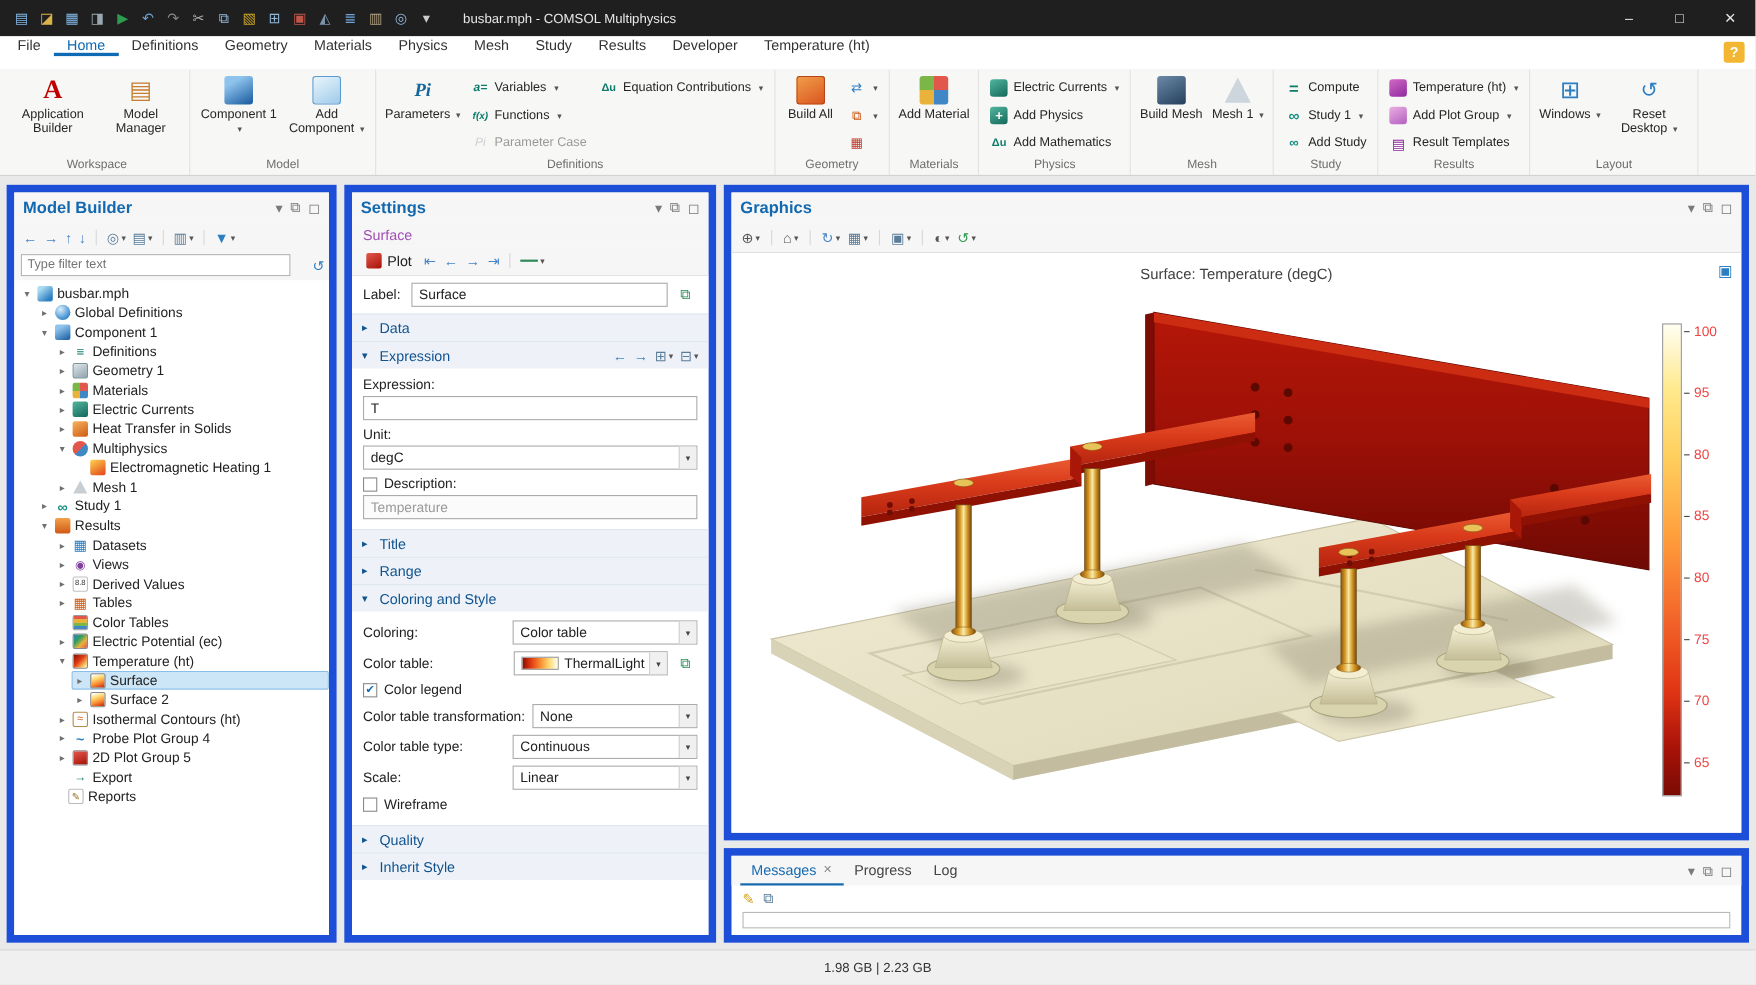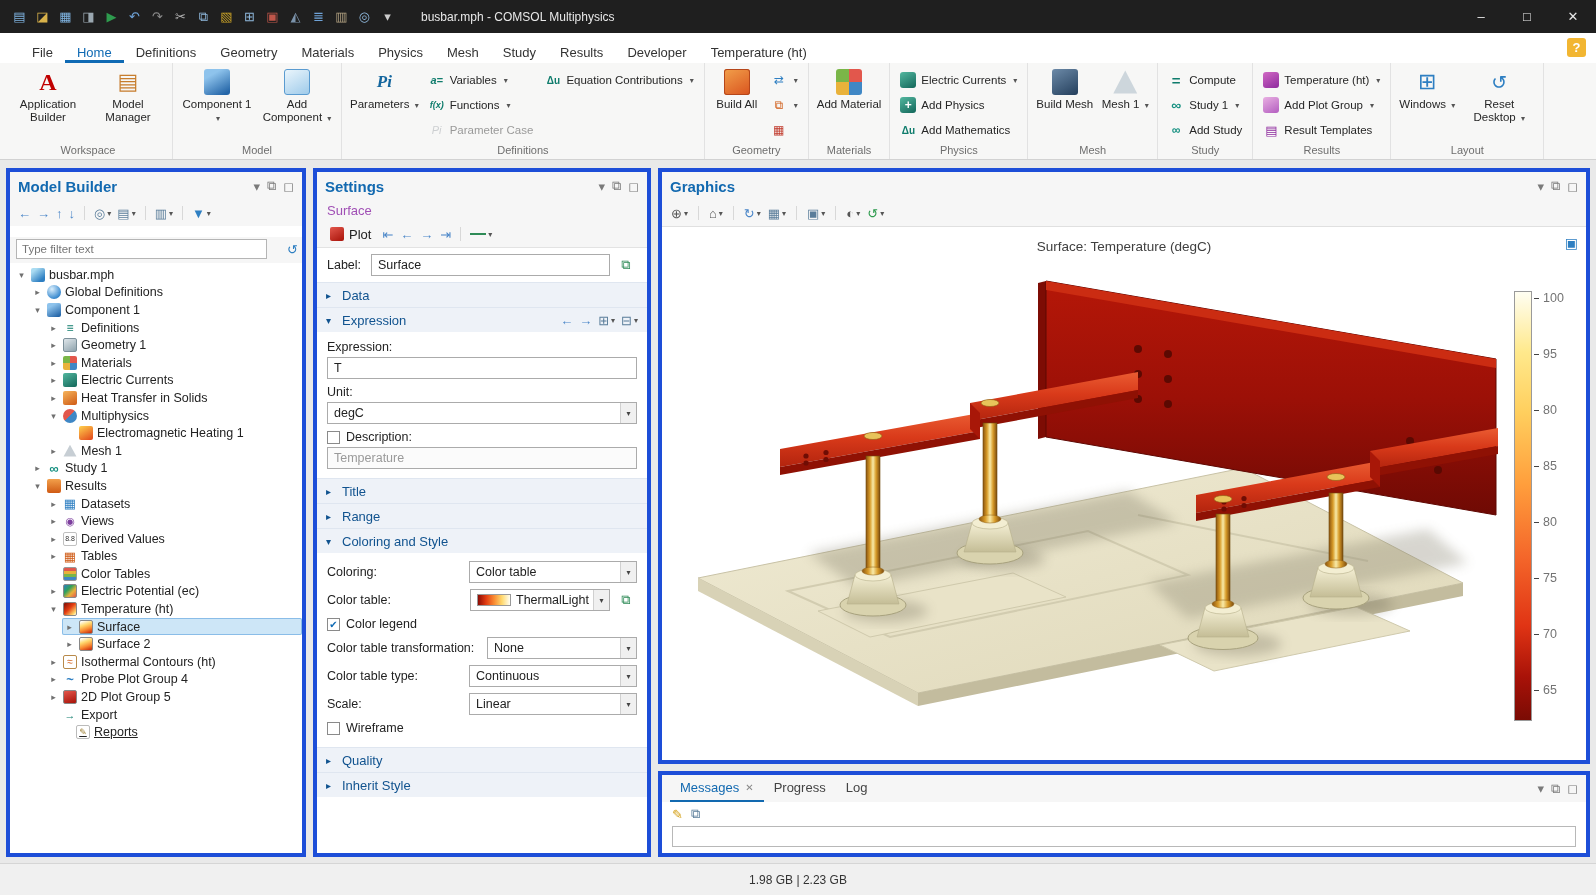--- a/index.html
+++ b/index.html
@@ -11,21 +11,21 @@
   .titlebar{height:33px;background:#1f1f1f;display:flex;align-items:center;flex:none;}
   .qat{display:flex;align-items:center;padding-left:8px;}
   .qat .qi{width:23px;height:23px;display:inline-flex;align-items:center;justify-content:center;
     font-size:13px;color:#cfe6f7;cursor:default;}
   .title-text{margin-left:22px;font-size:12px;color:#e8e8e8;white-space:nowrap;}
   .win-controls{margin-left:auto;display:flex;height:33px;}
   .win-btn{width:46px;height:33px;display:flex;align-items:center;justify-content:center;
     font-size:13px;color:#e8e8e8;}
 
   
-  .menubar{height:30px;background:#ffffff;display:flex;align-items:flex-end;padding-left:20px;
+  .menubar{height:30px;background:#ffffff;display:flex;align-items:flex-start;padding-left:4px;
     position:relative;flex:none;}
   #menutabs{display:flex;align-items:stretch;}
   .mtab{padding:0 12px;font-size:13px;color:#333;display:flex;align-items:center;border-bottom:3px solid transparent;}
   .mtab.active{color:#0f6ab4;border-bottom-color:#0f6ab4;}
   .help-btn{position:absolute;right:10px;top:5px;width:19px;height:19px;background:#f2b632;color:#fff;
     font-weight:bold;border-radius:3px;display:flex;align-items:center;justify-content:center;font-size:13px;}
 
   
   .ribbon{height:97px;background:#f7f7f6;border-bottom:1px solid #d2d2d2;display:flex;
     align-items:stretch;padding-left:4px;flex:none;overflow:hidden;}
@@ -69,36 +69,36 @@
   .ric-study::before{content:"∞";font-weight:bold;font-size:14px;color:#159080;}
   .ric-add-study::before{content:"∞";font-weight:bold;font-size:12px;color:#159080;}
   .ric-plot-group{background:linear-gradient(150deg,#d16ac4,#8e2a9e);border-radius:3px;}
   .ric-add-plot-group{background:linear-gradient(150deg,#e9b0e2,#b35ec0);border-radius:3px;}
   .ric-result-templates::before{content:"▤";font-size:13px;color:#8e2a9e;}
   .ric-windows::before{content:"⊞";font-size:22px;color:#2e7fc2;}
   .ric-reset-desktop::before{content:"↺";font-size:19px;color:#2e7fc2;}
 
   
   .workspace{flex:1;display:flex;padding:8px 6px 6px;gap:7px;background:#e9e9e9;min-height:0;}
-  .panel{background:#fff;border:4px solid #1d4ed8;display:flex;flex-direction:column;min-height:0;min-width:0;}
+  .panel{background:#fff;border:7px solid #1d4ed8;display:flex;flex-direction:column;min-height:0;min-width:0;}
   .mb-panel{width:300px;flex:none;}
   .settings-panel{width:338px;flex:none;}
   .rightcol{flex:1;display:flex;flex-direction:column;gap:7px;min-width:0;}
   .graphics-panel{flex:1;}
   .messages-panel{height:86px;flex:none;}
 
   .panel-header{height:28px;display:flex;align-items:center;padding:0 8px;background:#f6f6f6;flex:none;}
   .ph-title{font-size:15px;font-weight:bold;color:#1269b0;}
   .ph-icons{margin-left:auto;display:flex;align-items:center;gap:7px;color:#7a7a7a;font-size:11px;}
   .tbi{display:inline-flex;align-items:center;color:#4a78a8;font-size:13px;cursor:default;}
   .tsep{width:1px;height:14px;background:#d8d8d8;margin:0 3px;display:inline-block;}
 
   
   .mb-toolbar{height:26px;display:flex;align-items:center;gap:6px;padding:0 8px;background:#f6f6f6;flex:none;}
-  .mb-filter{height:26px;display:flex;align-items:center;gap:20px;padding:0 4px 2px 6px;background:#f6f6f6;flex:none;margin-top:11px;}
+  .mb-filter{height:26px;display:flex;align-items:center;gap:20px;padding:0 4px 2px 6px;background:#f6f6f6;flex:none;}
   .mb-filter input{flex:1;height:20px;border:1px solid #b5b5b5;font-size:11.5px;padding:0 5px;color:#333;
     font-family:"Liberation Sans",sans-serif;}
   .tree{flex:1;overflow:hidden;padding-top:3px;background:#fff;}
   .trow{display:flex;height:17.6px;align-items:stretch;font-size:12.5px;}
   .trow-inner{display:flex;align-items:center;gap:4px;flex:1;padding:0 4px 0 2px;border-radius:2px;}
   .trow-inner.sel{background:#cde6f7;box-shadow:inset 0 0 0 1px #8abde8;}
   .tarrow{width:11px;font-size:9px;color:#707070;text-align:center;flex:none;}
   .tlabel{white-space:nowrap;}
   .ti{width:14px;height:14px;display:inline-flex;align-items:center;justify-content:center;flex:none;border-radius:2px;font-size:10px;}
   .ti-model{background:linear-gradient(140deg,#aadcf2 20%,#2e7fc2 80%);}
@@ -172,21 +172,21 @@
   .g-toolbar{height:27px;display:flex;align-items:center;gap:7px;padding:0 9px;background:#f6f6f6;
     border-bottom:1px solid #e0e0e0;flex:none;}
   .gcanvas{flex:1;position:relative;background:#fff;overflow:hidden;}
   .plot-title{position:absolute;top:12px;left:0;width:100%;text-align:center;font-size:13.5px;color:#404040;}
   .snapshot{position:absolute;top:8px;right:8px;font-size:14px;color:#2e7fc2;}
   .colorbar{position:absolute;top:64px;right:54px;width:18px;height:430px;border:1px solid #9a9a9a;
     background:linear-gradient(180deg,#fffef2 0%,#ffe98c 14%,#ffcf5e 28%,#ff9e3c 45%,#f4662a 62%,#e03414 78%,#a81208 90%,#7a0b04 100%);}
   .cbticks{position:absolute;top:64px;right:10px;width:42px;height:430px;}
   .cbtick{position:absolute;left:0;display:flex;align-items:center;gap:4px;height:14px;}
   .cbline{width:5px;height:1px;background:#444;display:inline-block;}
-  .cblab{font-size:12.5px;color:#737373;}
+  .cblab{font-size:12.5px;color:#ef4444;}
 
   
   .msg-tabs{height:27px;display:flex;align-items:stretch;padding:0 8px;background:#f6f6f6;flex:none;}
   .msg-tab{display:flex;align-items:center;gap:6px;padding:0 10px;font-size:13px;color:#444;
     border-bottom:2px solid transparent;}
   .msg-tab.active{color:#1269b0;border-bottom-color:#1269b0;}
   .tab-close{font-size:10px;color:#888;}
   .msg-toolbar{height:24px;display:flex;align-items:center;gap:8px;padding:0 10px;flex:none;}
   .msg-box{height:26px;margin:0 10px 6px;border:1px solid #b8b8b8;background:#fff;}
 
@@ -627,21 +627,21 @@
               <span class="tlabel">2D Plot Group 5</span>
             </div>
           </div>
           <div class="trow" style="padding-left: 36px;">
             <div class="trow-inner">
               <span class="tarrow"></span>
               <span class="ti ti-export"></span>
               <span class="tlabel">Export</span>
             </div>
           </div>
-          <div class="trow" style="padding-left: 49px; text-decoration: underline;">
+          <div class="trow" style="padding-left: 32px;">
             <div class="trow-inner">
               <span class="tarrow"></span>
               <span class="ti ti-reports"></span>
               <span class="tlabel">Reports</span>
             </div>
           </div>
         </div>
     </div>
 
     <div class="panel settings-panel">

